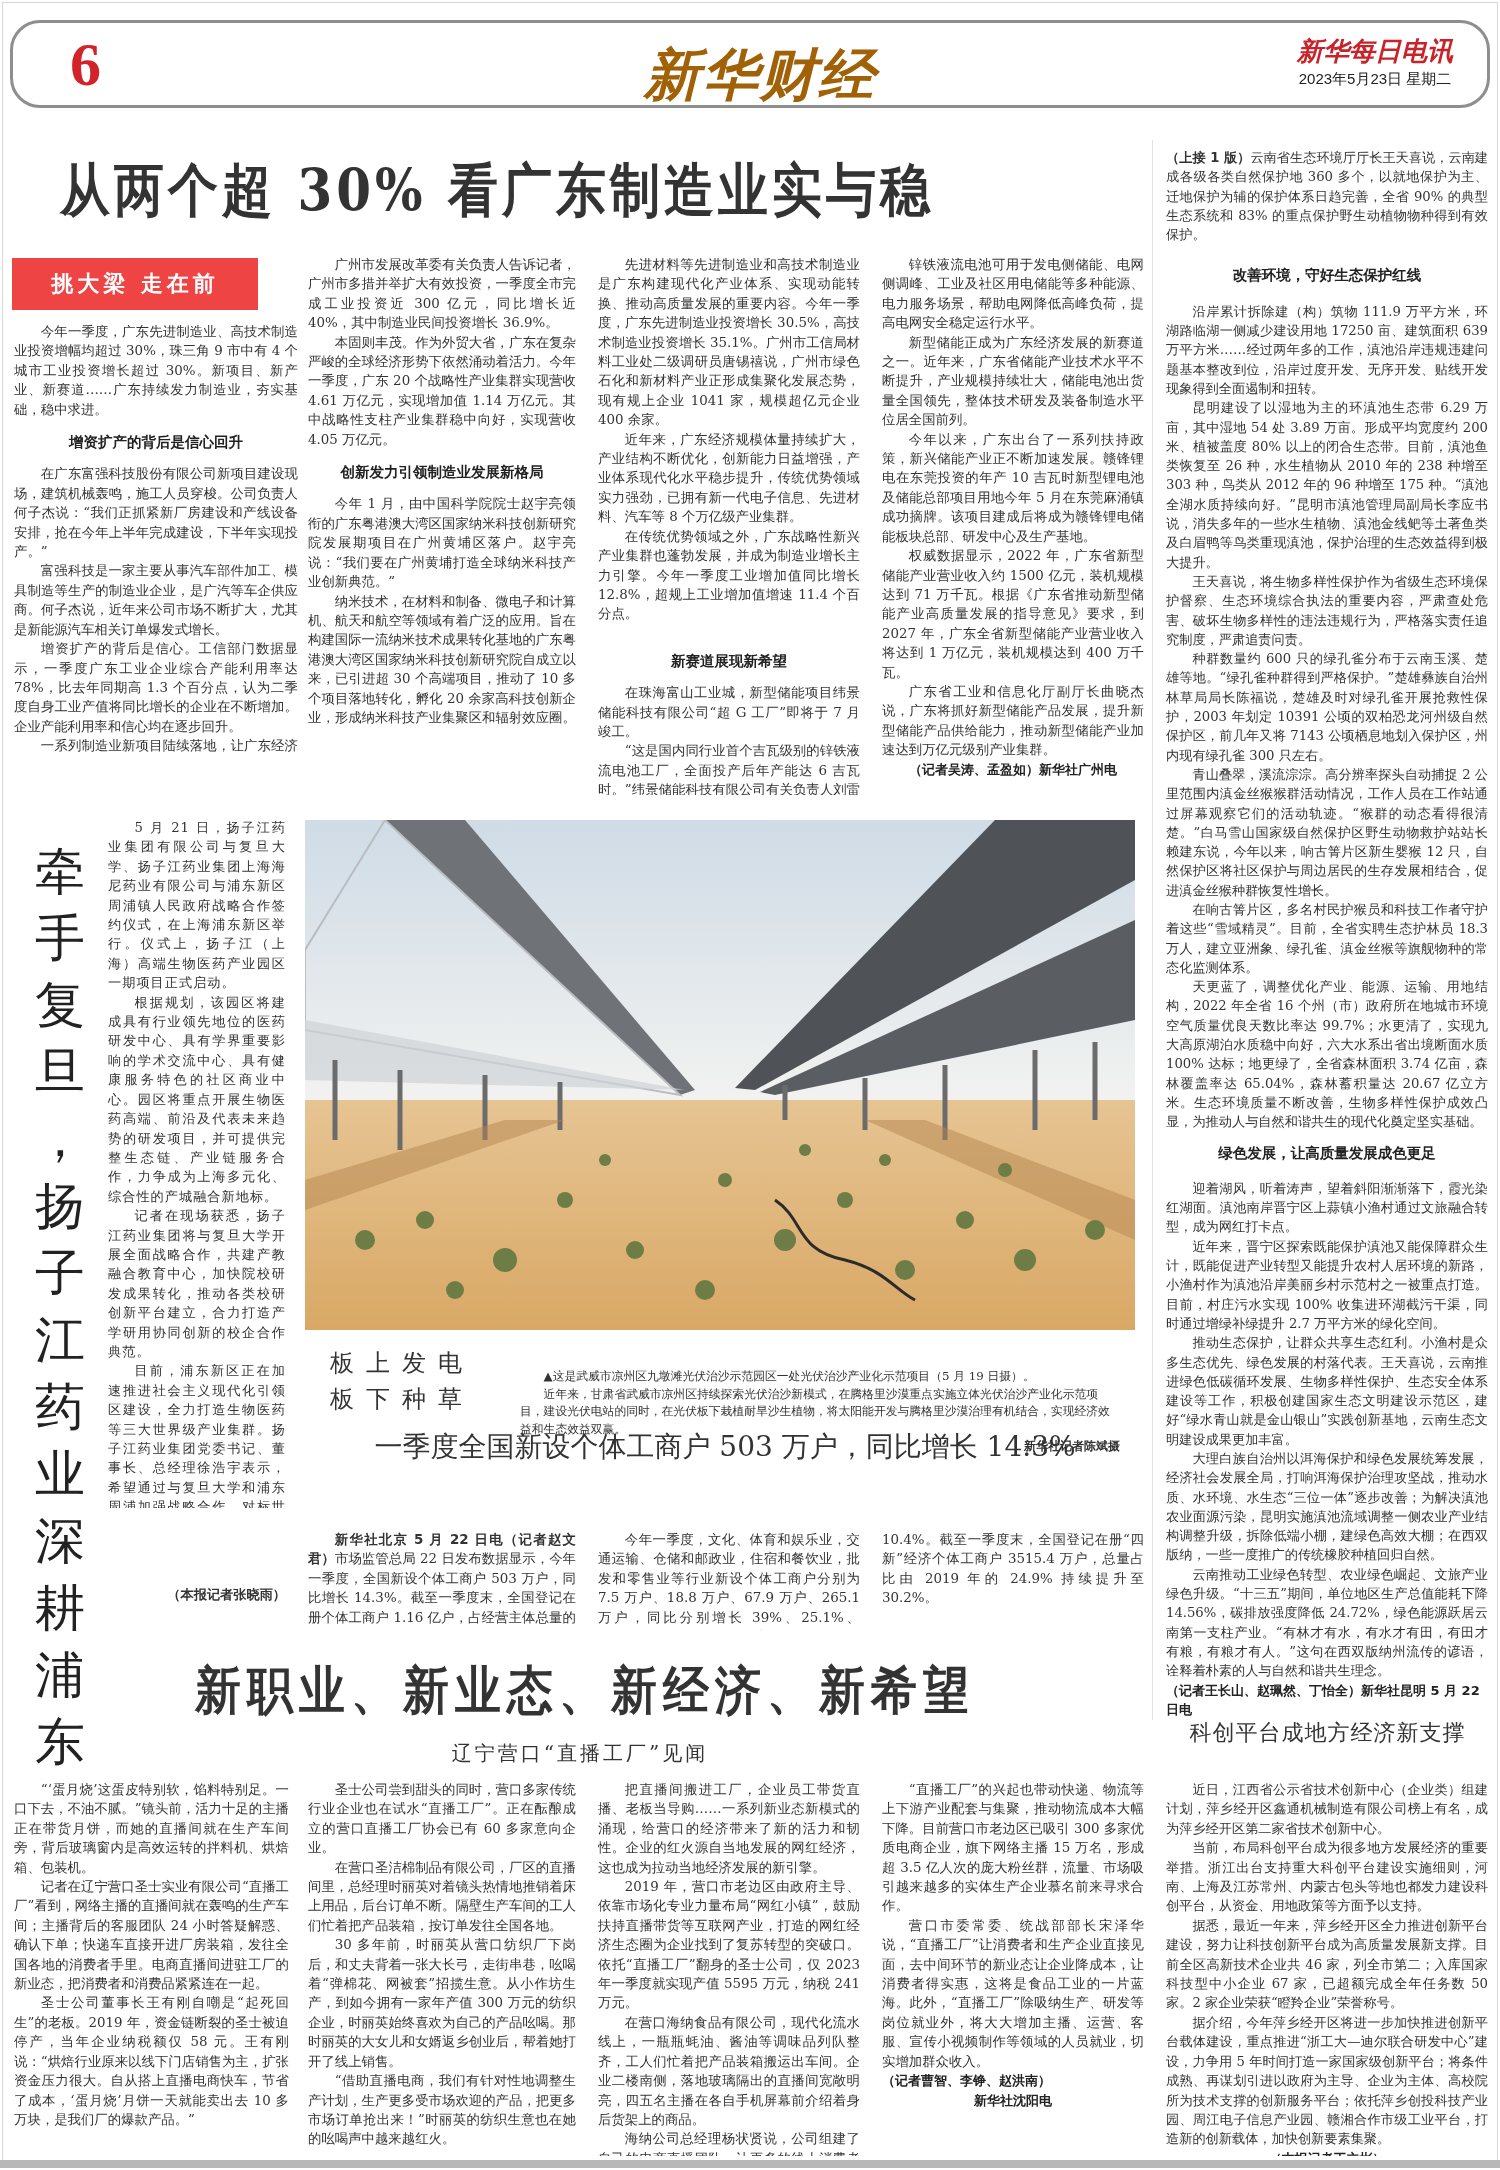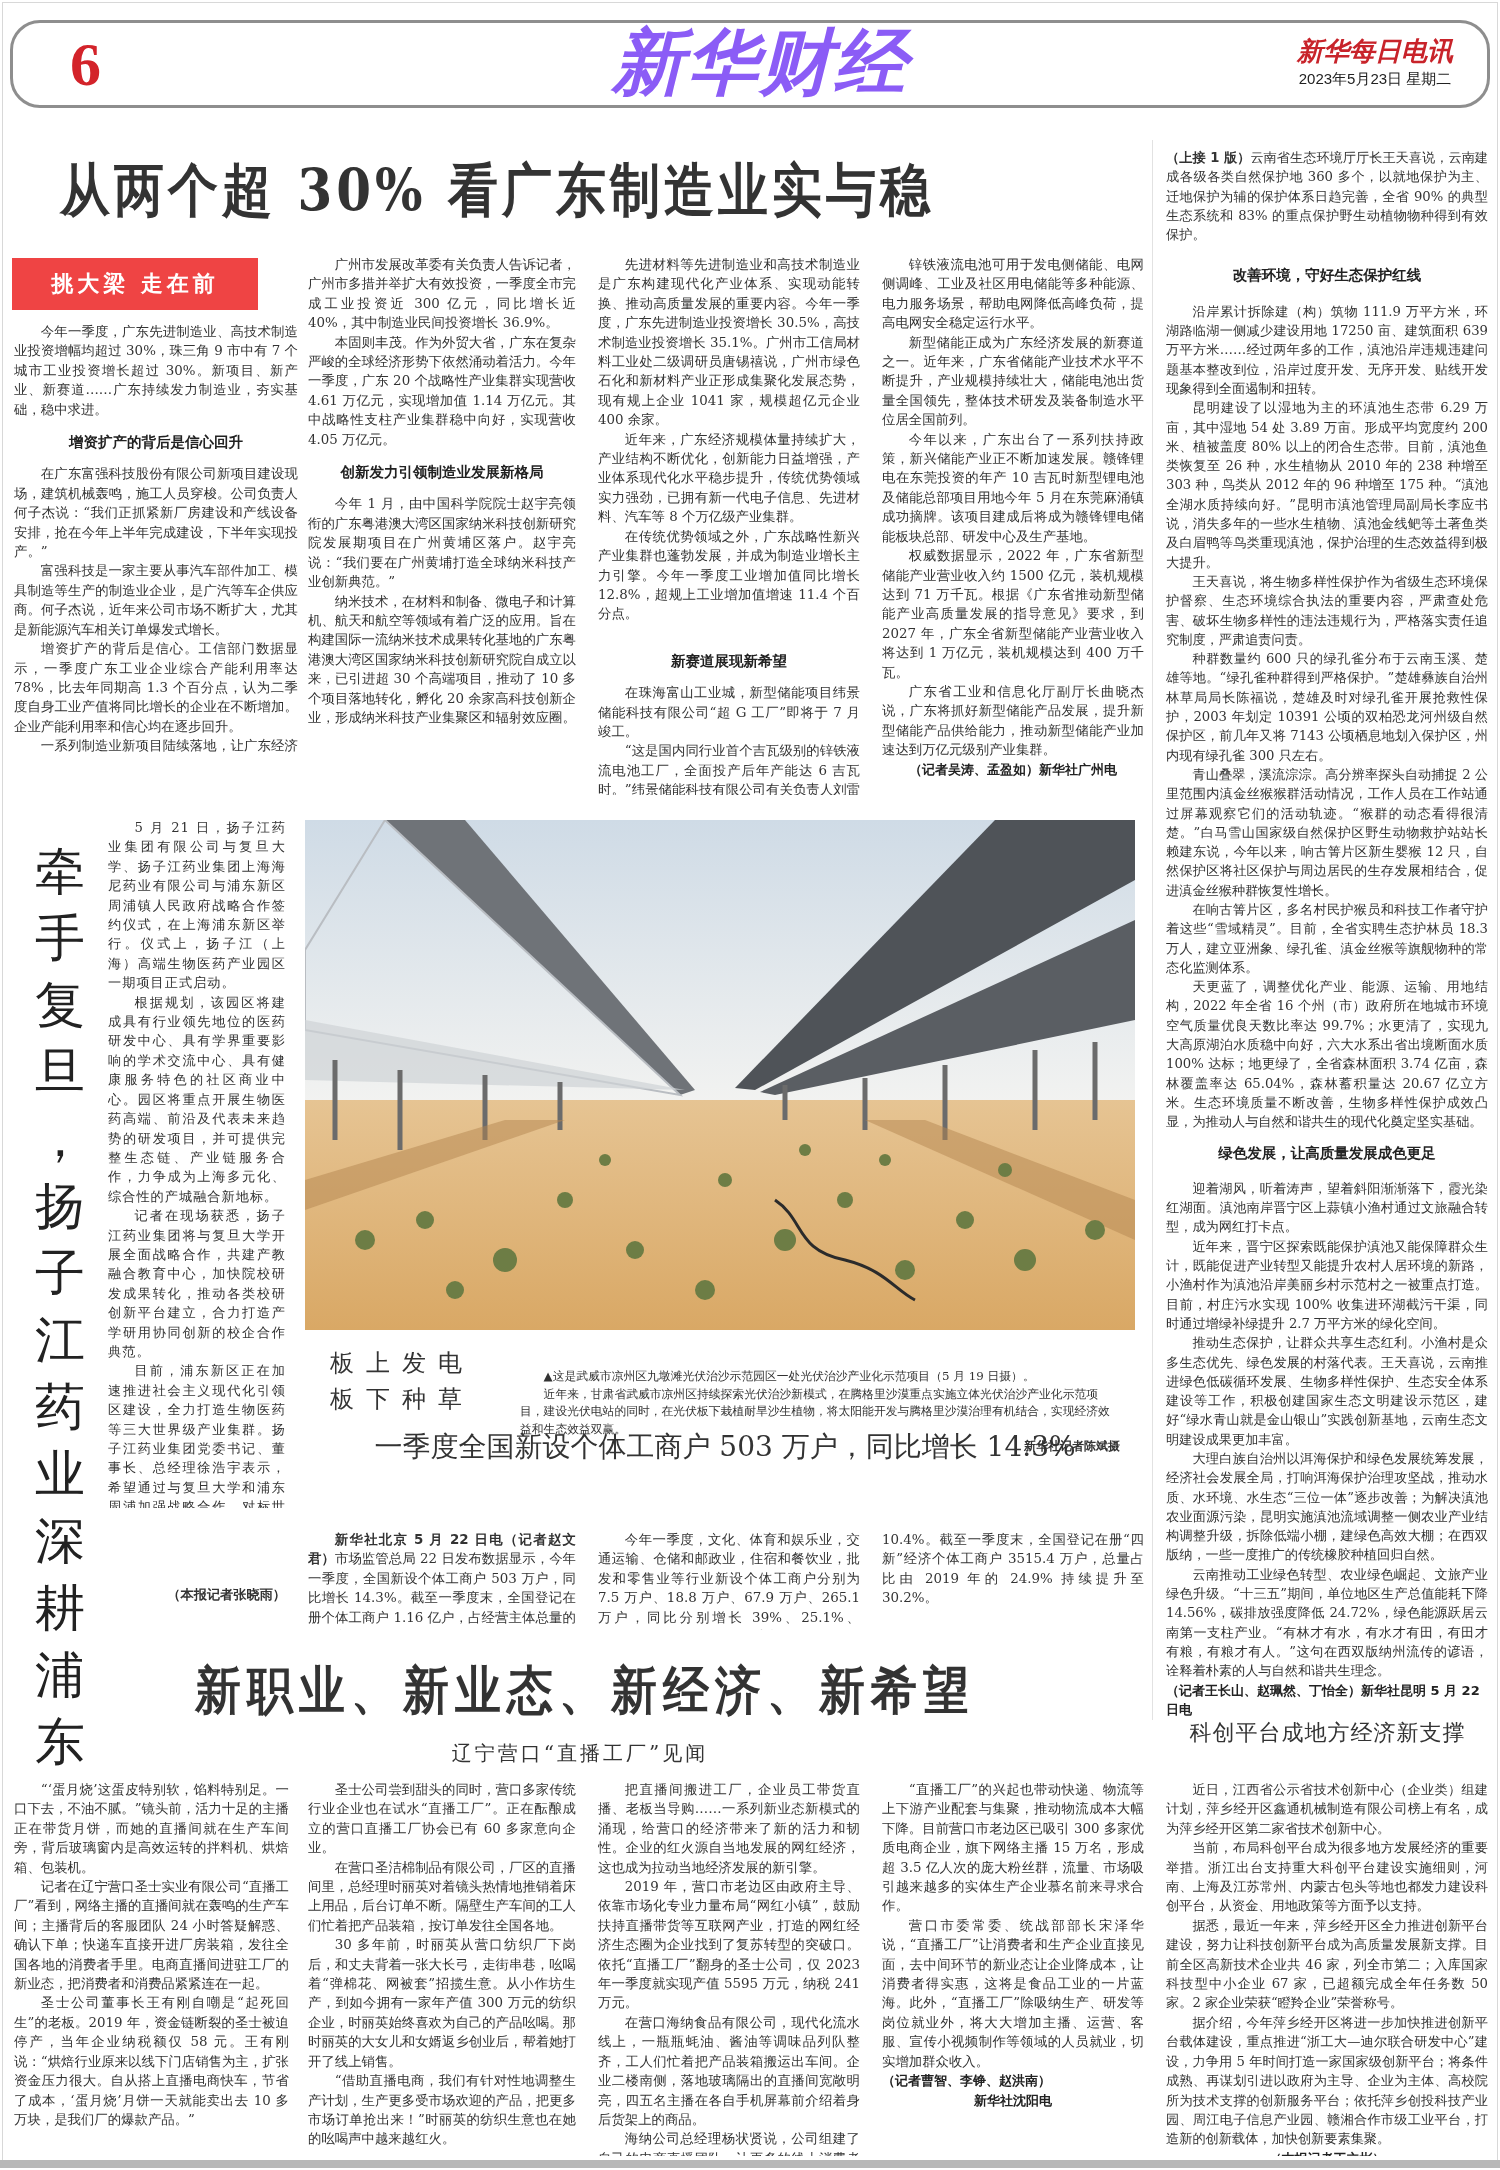--- a/index.html
+++ b/index.html
@@ -4,21 +4,21 @@
 <style>
   * { box-sizing: border-box; margin: 0; padding: 0; }
   html, body { width: 1500px; height: 2170px; background: #ffffff; overflow: hidden; }
   body { position: relative; font-family: "DejaVu Serif", "Liberation Serif", serif; color: #2a2a2a; }
   .abs { position: absolute; }
   .outer-border { left: 2px; top: 2px; width: 1496px; height: 2166px; border: 1px solid #d8d8d8; }
 
   
   .masthead { left: 10px; top: 20px; width: 1480px; height: 88px; border: 3px solid #8e8e8e; border-radius: 30px; background: #fff; }
   .page-num { left: 70px; top: 24px; font-family: "Liberation Serif", serif; font-size: 62px; font-weight: bold; color: #d3232a; line-height: 80px; }
-  .section-title { left: 610px; top: 26px; width: 300px; text-align: center; font-family: "DejaVu Serif", serif; font-weight: bold; font-style: italic; font-size: 72px; color: #8b5cf6; line-height: 72px; letter-spacing: 2px; }
+  .section-title { left: 610px; top: 38px; width: 300px; text-align: center; font-family: "DejaVu Serif", serif; font-weight: bold; font-style: italic; font-size: 56px; color: #a16207; line-height: 72px; letter-spacing: 2px; }
   .paper-name { left: 1270px; top: 36px; width: 210px; text-align: center; font-weight: bold; font-style: italic; font-size: 26px; color: #c8232a; line-height: 30px; }
   .paper-date { left: 1270px; top: 70px; width: 210px; text-align: center; font-family: "Liberation Sans", sans-serif; font-size: 15px; color: #222; }
 
   
   .hl-main { left: 60px; top: 155px; width: 1040px; font-family: "DejaVu Serif", serif; font-weight: bold; font-size: 50px; letter-spacing: 4px; color: #333; line-height: 70px; transform: scaleY(1.15); }
   .kicker { left: 12px; top: 258px; width: 246px; height: 52px; background: #ef4444; color: #fff; font-family: "DejaVu Sans", sans-serif; font-weight: bold; font-size: 22px; line-height: 52px; text-align: center; letter-spacing: 4px; }
 
   .col { position: absolute; font-size: 13.4px; line-height: 19.4px; text-align: justify; color: #333; }
   .col p { text-indent: 2em; }
   .col p.noindent { text-indent: 0; }
@@ -55,21 +55,21 @@
 <div class="abs masthead"></div>
 <div class="abs page-num">6</div>
 <div class="abs section-title">新华财经</div>
 <div class="abs paper-name">新华每日电讯</div>
 <div class="abs paper-date">2023年5月23日 星期二</div>
 
 <div class="abs hl-main">从两个超 30% 看广东制造业实与稳</div>
 <div class="abs kicker">挑大梁 走在前</div>
 
 <div class="col" style="left:14px; top:322px; width:284px;">
-  <p>今年一季度，广东先进制造业、高技术制造业投资增幅均超过 30%，珠三角 9 市中有 7 个城市工业投资增长超过 30%。新项目、新产业、新赛道……广东持续发力制造业，夯实基础，稳中求进。</p>
+  <p>今年一季度，广东先进制造业、高技术制造业投资增幅均超过 30%，珠三角 9 市中有 4 个城市工业投资增长超过 30%。新项目、新产业、新赛道……广东持续发力制造业，夯实基础，稳中求进。</p>
   <div class="sub">增资扩产的背后是信心回升</div>
   <p>在广东富强科技股份有限公司新项目建设现场，建筑机械轰鸣，施工人员穿梭。公司负责人何子杰说：“我们正抓紧新厂房建设和产线设备安排，抢在今年上半年完成建设，下半年实现投产。”</p>
   <p>富强科技是一家主要从事汽车部件加工、模具制造等生产的制造业企业，是广汽等车企供应商。何子杰说，近年来公司市场不断扩大，尤其是新能源汽车相关订单爆发式增长。</p>
   <p>增资扩产的背后是信心。工信部门数据显示，一季度广东工业企业综合产能利用率达 78%，比去年同期高 1.3 个百分点，认为二季度自身工业产值将同比增长的企业在不断增加。企业产能利用率和信心均在逐步回升。</p>
   <p style="height:19px; overflow:hidden;">一系列制造业新项目陆续落地，让广东经济基础更坚实。一季度，广东工业投资同比增长 29.4%；21 个地市中 16 个市工业投资实现两位数增长，珠三角 9 市中有 7 个城市工业投资增长超过 30%。</p>
 </div>
 
 <div class="col" style="left:308px; top:255px; width:268px; height:540px; overflow:hidden;">
   <p>广州市发展改革委有关负责人告诉记者，广州市多措并举扩大有效投资，一季度全市完成工业投资近 300 亿元，同比增长近 40%，其中制造业民间投资增长 36.9%。</p>
   <p>本固则丰茂。作为外贸大省，广东在复杂严峻的全球经济形势下依然涌动着活力。今年一季度，广东 20 个战略性产业集群实现营收 4.61 万亿元，实现增加值 1.14 万亿元。其中战略性支柱产业集群稳中向好，实现营收 4.05 万亿元。</p>

